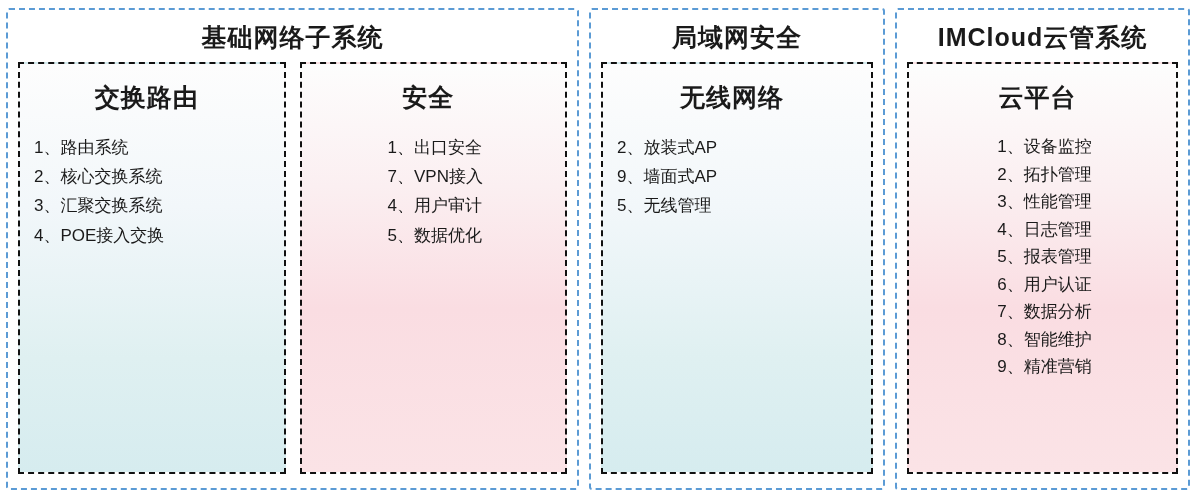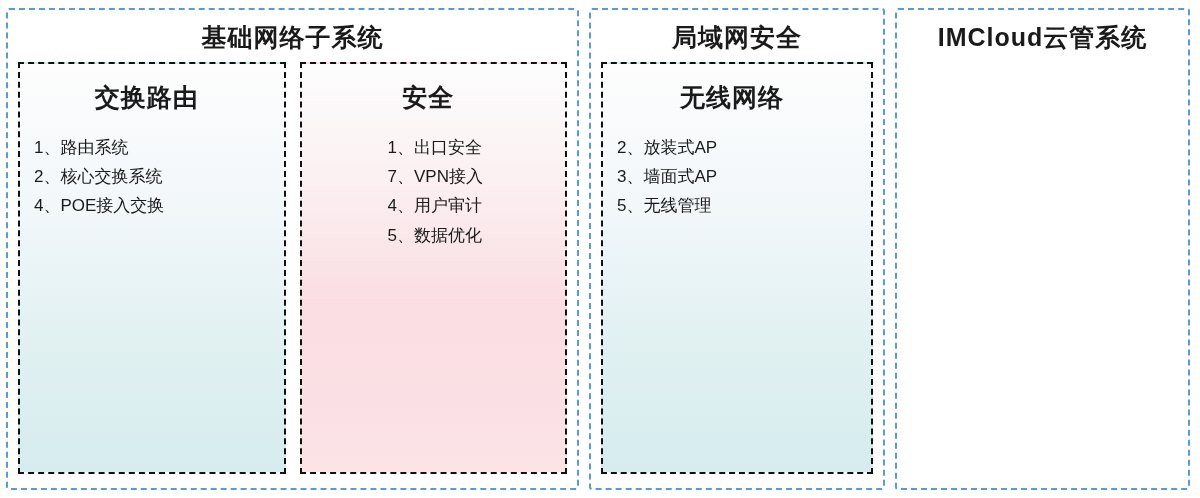--- a/index.html
+++ b/index.html
@@ -108,20 +108,21 @@
 
   <div class="group group-1">
     <div class="group-title">基础网络子系统</div>
     <div class="cards">
 
       <div class="card blue">
         <div class="card-title">交换路由</div>
         <ul class="item-list">
           <li>1、路由系统</li>
           <li>2、核心交换系统</li>
+          <li>3、汇聚交换系统</li>
           <li>4、POE接入交换</li>
         </ul>
         <div class="spacer"></div>
       </div>
 
       <div class="card pink">
         <div class="card-title">安全</div>
         <ul class="item-list">
           <li>1、出口安全</li>
           <li>7、VPN接入</li>
@@ -134,25 +135,42 @@
     </div>
   </div>
 
   <div class="group group-2">
     <div class="group-title">局域网安全</div>
     <div class="cards">
       <div class="card blue">
         <div class="card-title">无线网络</div>
         <ul class="item-list">
           <li>2、放装式AP</li>
-          <li>3、墙面式AP</li>
+          <li>9、墙面式AP</li>
           <li>5、无线管理</li>
         </ul>
         <div class="spacer"></div>
       </div>
     </div>
   </div>
 
   <div class="group group-3">
     <div class="group-title">IMCloud云管系统</div>
+    <div class="cards">
+      <div class="card pink">
+        <div class="card-title">云平台</div>
+        <ul class="item-list compact">
+          <li>1、设备监控</li>
+          <li>2、拓扑管理</li>
+          <li>3、性能管理</li>
+          <li>4、日志管理</li>
+          <li>5、报表管理</li>
+          <li>6、用户认证</li>
+          <li>7、数据分析</li>
+          <li>8、智能维护</li>
+          <li>9、精准营销</li>
+        </ul>
+        <div class="spacer"></div>
+      </div>
+    </div>
   </div>
 
 </div>
 
 </body></html>

